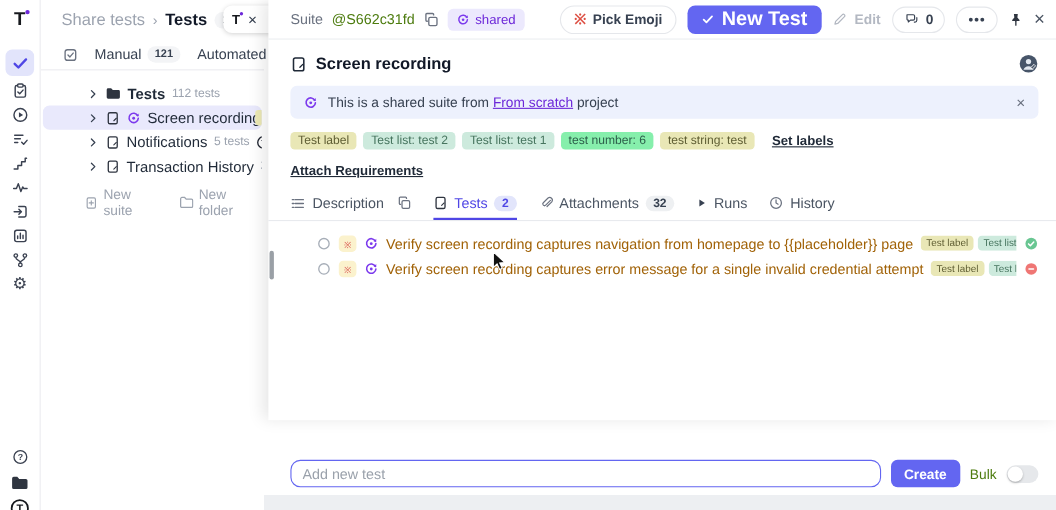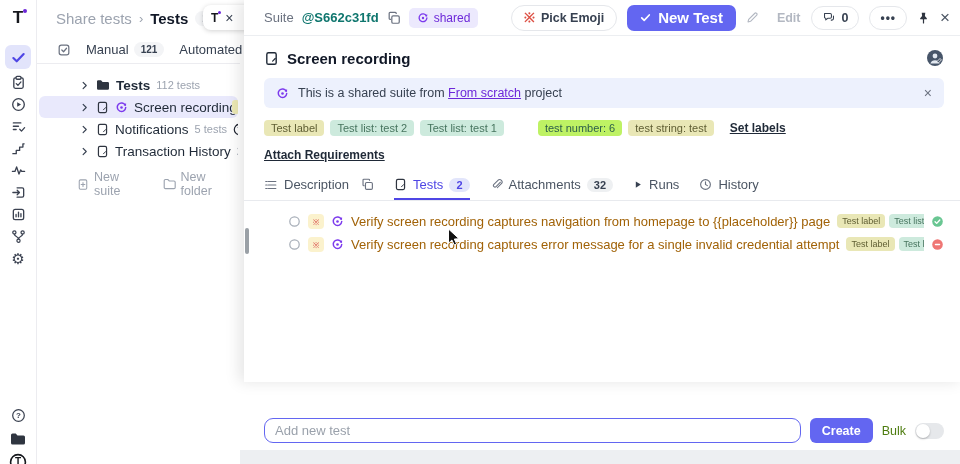--- a/index.html
+++ b/index.html
@@ -37,44 +37,44 @@
   .tree-name.bold { font-weight:700; }
   .tree-meta { font-size:11px; color:#9ca3af; }
   .chip-sliver { position:absolute; right:0; top:4px; width:6px; height:14px; background:#ece9b4; border-radius:3px 0 0 3px; }
   .tree-actions { margin-top:8px; display:flex; align-items:center; gap:14px; padding-left:40px; color:#9ca3af; font-size:12.5px; }
   .tree-actions .act { display:flex; align-items:center; gap:5px; cursor:pointer; }
 
   
   .drawer { position:absolute; left:244px; top:0; width:720px; height:382px; background:#fff; z-index:5; box-shadow:-5px 0 14px rgba(0,0,0,.10); }
   .d-header { height:36px; display:flex; align-items:center; gap:8px; padding:0 14px 0 20px; border-bottom:1px solid #eceef1; }
   .suite-label { color:#6b7280; font-size:13px; }
-  .suite-id { color:#0f766e; font-size:13px; font-weight:bold; }
+  .suite-id { color:#4d7c0f; font-size:13px; font-weight:normal; }
   .shared-badge { display:flex; align-items:center; gap:5px; background:#ece9fd; color:#6d28d9; font-size:12px; font-weight:500; border-radius:5px; padding:3px 8px; }
   .hdr-right { margin-left:auto; display:flex; align-items:center; gap:10px; }
   .btn-outline { display:flex; align-items:center; gap:6px; border:1px solid #e5e7eb; border-radius:14px; height:26px; padding:0 12px; font-size:12.5px; font-weight:600; color:#374151; background:#fff; cursor:pointer; }
-  .btn-primary { display:flex; align-items:center; gap:7px; background:#6366f1; border:none; border-radius:7px; height:26px; padding:0 13px; font-size:15px; font-weight:600; color:#fff; cursor:pointer; }
-  .btn-ghost { display:flex; align-items:center; gap:18px; border:none; background:none; color:#b3b8c2; font-size:12.5px; font-weight:600; cursor:pointer; }
+  .btn-primary { display:flex; align-items:center; gap:7px; background:#6366f1; border:none; border-radius:7px; height:26px; padding:0 13px; font-size:18px; font-weight:600; color:#fff; cursor:pointer; }
+  .btn-ghost { display:flex; align-items:center; gap:7px; border:none; background:none; color:#b3b8c2; font-size:12.5px; font-weight:600; cursor:pointer; }
   .btn-pill-sm { display:flex; align-items:center; gap:6px; border:1px solid #e5e7eb; border-radius:13px; height:24px; padding:0 10px; background:#fff; font-size:12.5px; font-weight:600; color:#374151; cursor:pointer; }
   .dots { letter-spacing:1px; font-weight:bold; color:#374151; font-size:12px; }
   .x-icon { font-size:17px; color:#4b5563; line-height:1; cursor:pointer; }
   .emoji-glyph { color:#dd5044; font-size:13px; line-height:1; }
 
   .d-title { height:30px; margin-top:7px; display:flex; align-items:center; gap:8px; padding:0 20px; }
   .d-title .t { font-size:15px; font-weight:bold; color:#111827; }
   .d-title .avatar { margin-left:auto; }
 
   .d-banner { margin:5px 20px 0; height:30px; background:#edf1fd; border-radius:6px; display:flex; align-items:center; gap:9px; padding:0 12px; font-size:12.5px; color:#374151; }
   .d-banner a { color:#6d28d9; text-decoration:underline; cursor:pointer; }
   .d-banner .x-icon { margin-left:auto; font-size:14px; color:#6b7280; }
 
   .d-labels { margin:12px 20px 0; display:flex; align-items:center; gap:6px; }
   .chip { font-size:11px; border-radius:4px; padding:2px 7px; white-space:nowrap; }
   .chip.khaki { background:#e9e7b6; color:#5f5e33; }
   .chip.green { background:#cdeadd; color:#47755f; }
-  .chip.greendark { background:#bef264; color:#2c5e4a;margin-left:28px; }
+  .chip.greendark { background:#86efac; color:#2c5e4a; }
   .link-plain { font-size:12px; font-weight:600; color:#1f2937; text-decoration:underline; cursor:pointer; }
   .d-labels .link-plain { margin-left:10px; }
   .d-attach { margin:11px 20px 0; }
 
   .d-tabs { margin-top:9px; padding:0 20px; height:30px; display:flex; align-items:flex-start; gap:20px; border-bottom:1px solid #e8eaee; }
   .d-tab { display:flex; align-items:center; gap:6px; font-size:13px; color:#4b5563; height:29px; cursor:pointer; border-bottom:2px solid transparent; }
   .d-tab.active { color:#4f46e5; border-bottom-color:#4f46e5; }
   .d-tab .cnt { border-radius:9px; padding:1px 7px; font-size:11px; font-weight:bold; background:#eef0f2; color:#374151; }
   .d-tab.active .cnt { background:#e2e5fb; color:#4f46e5; }
 

